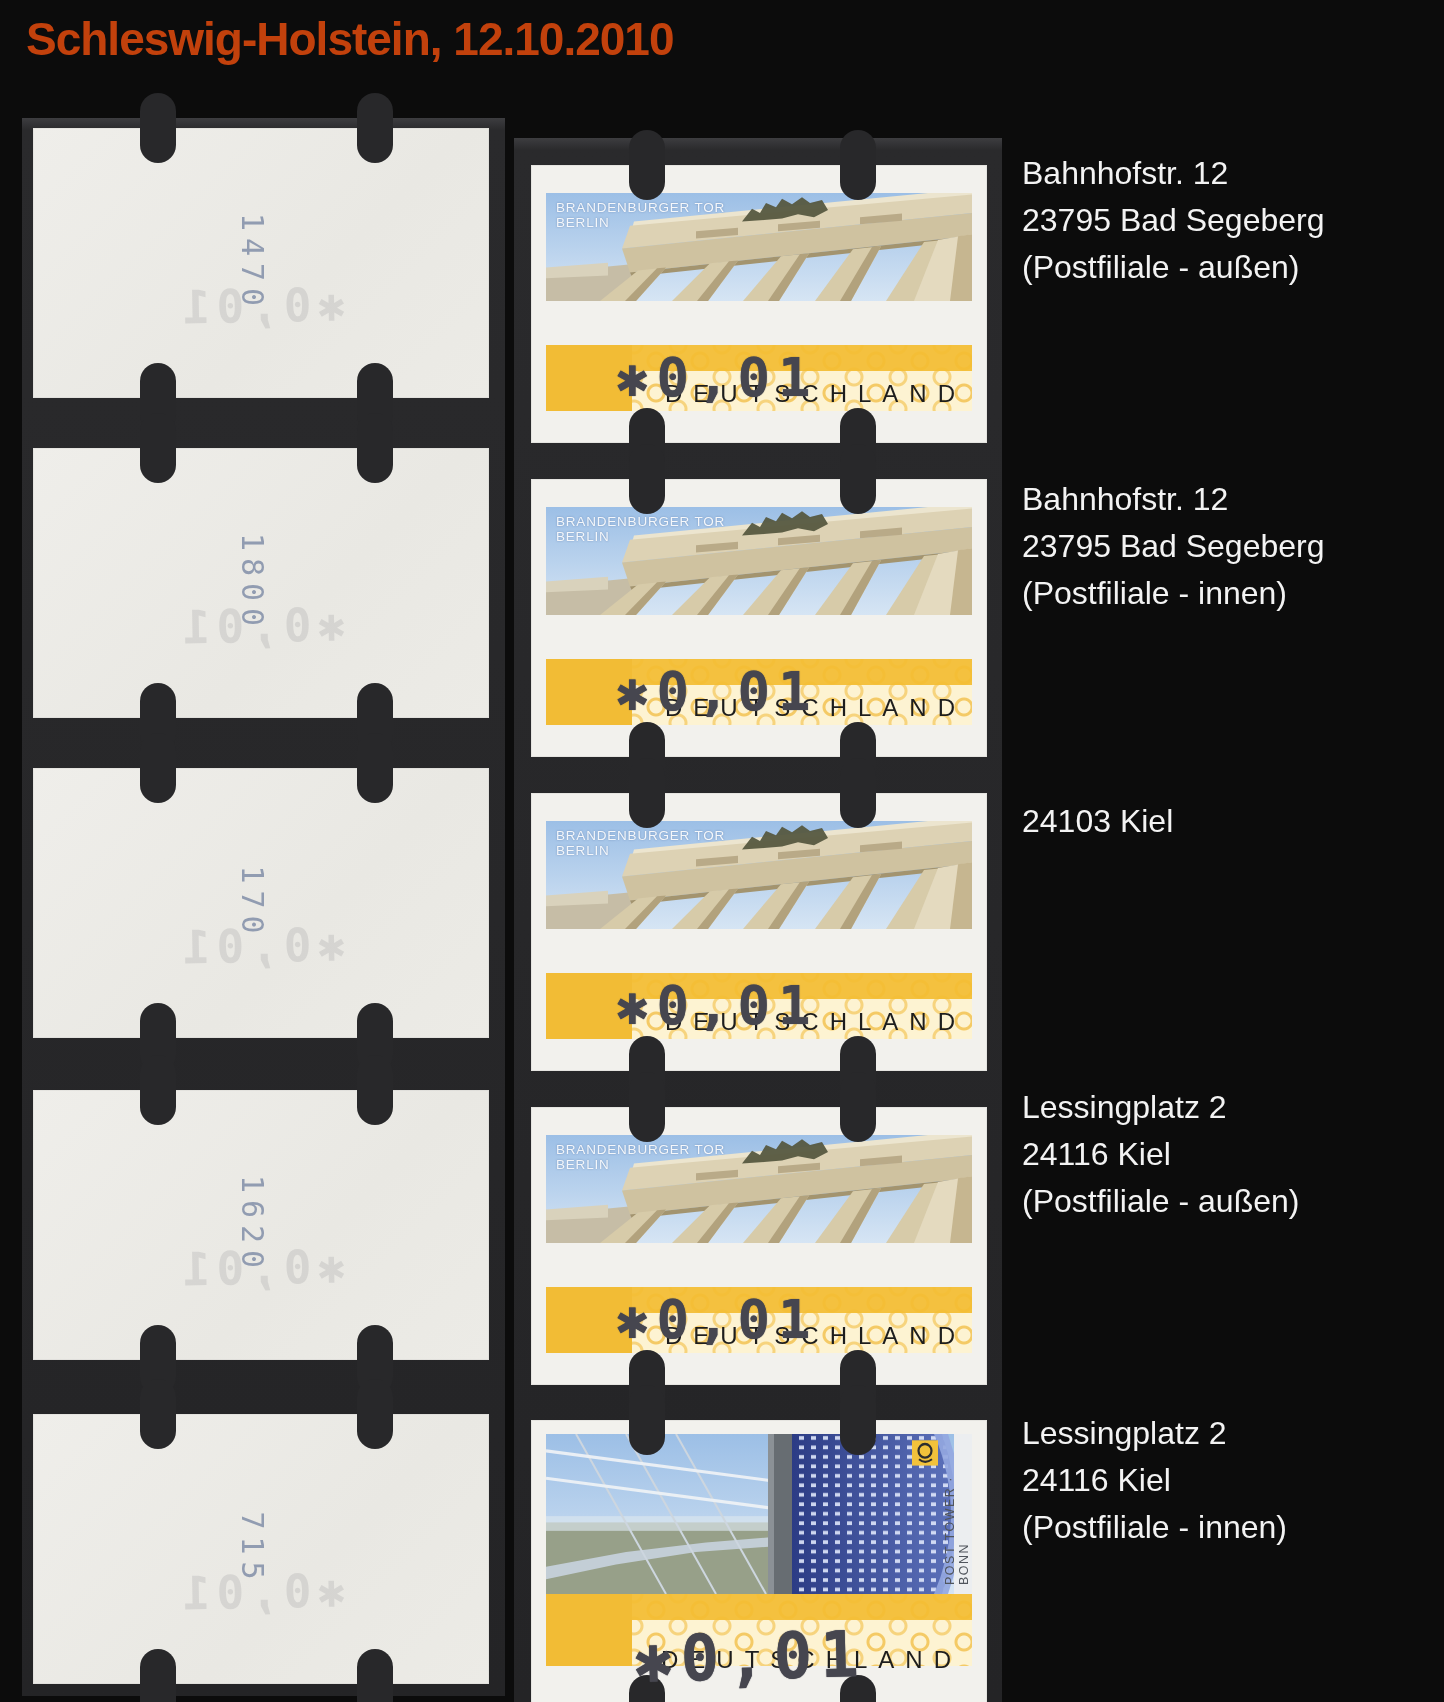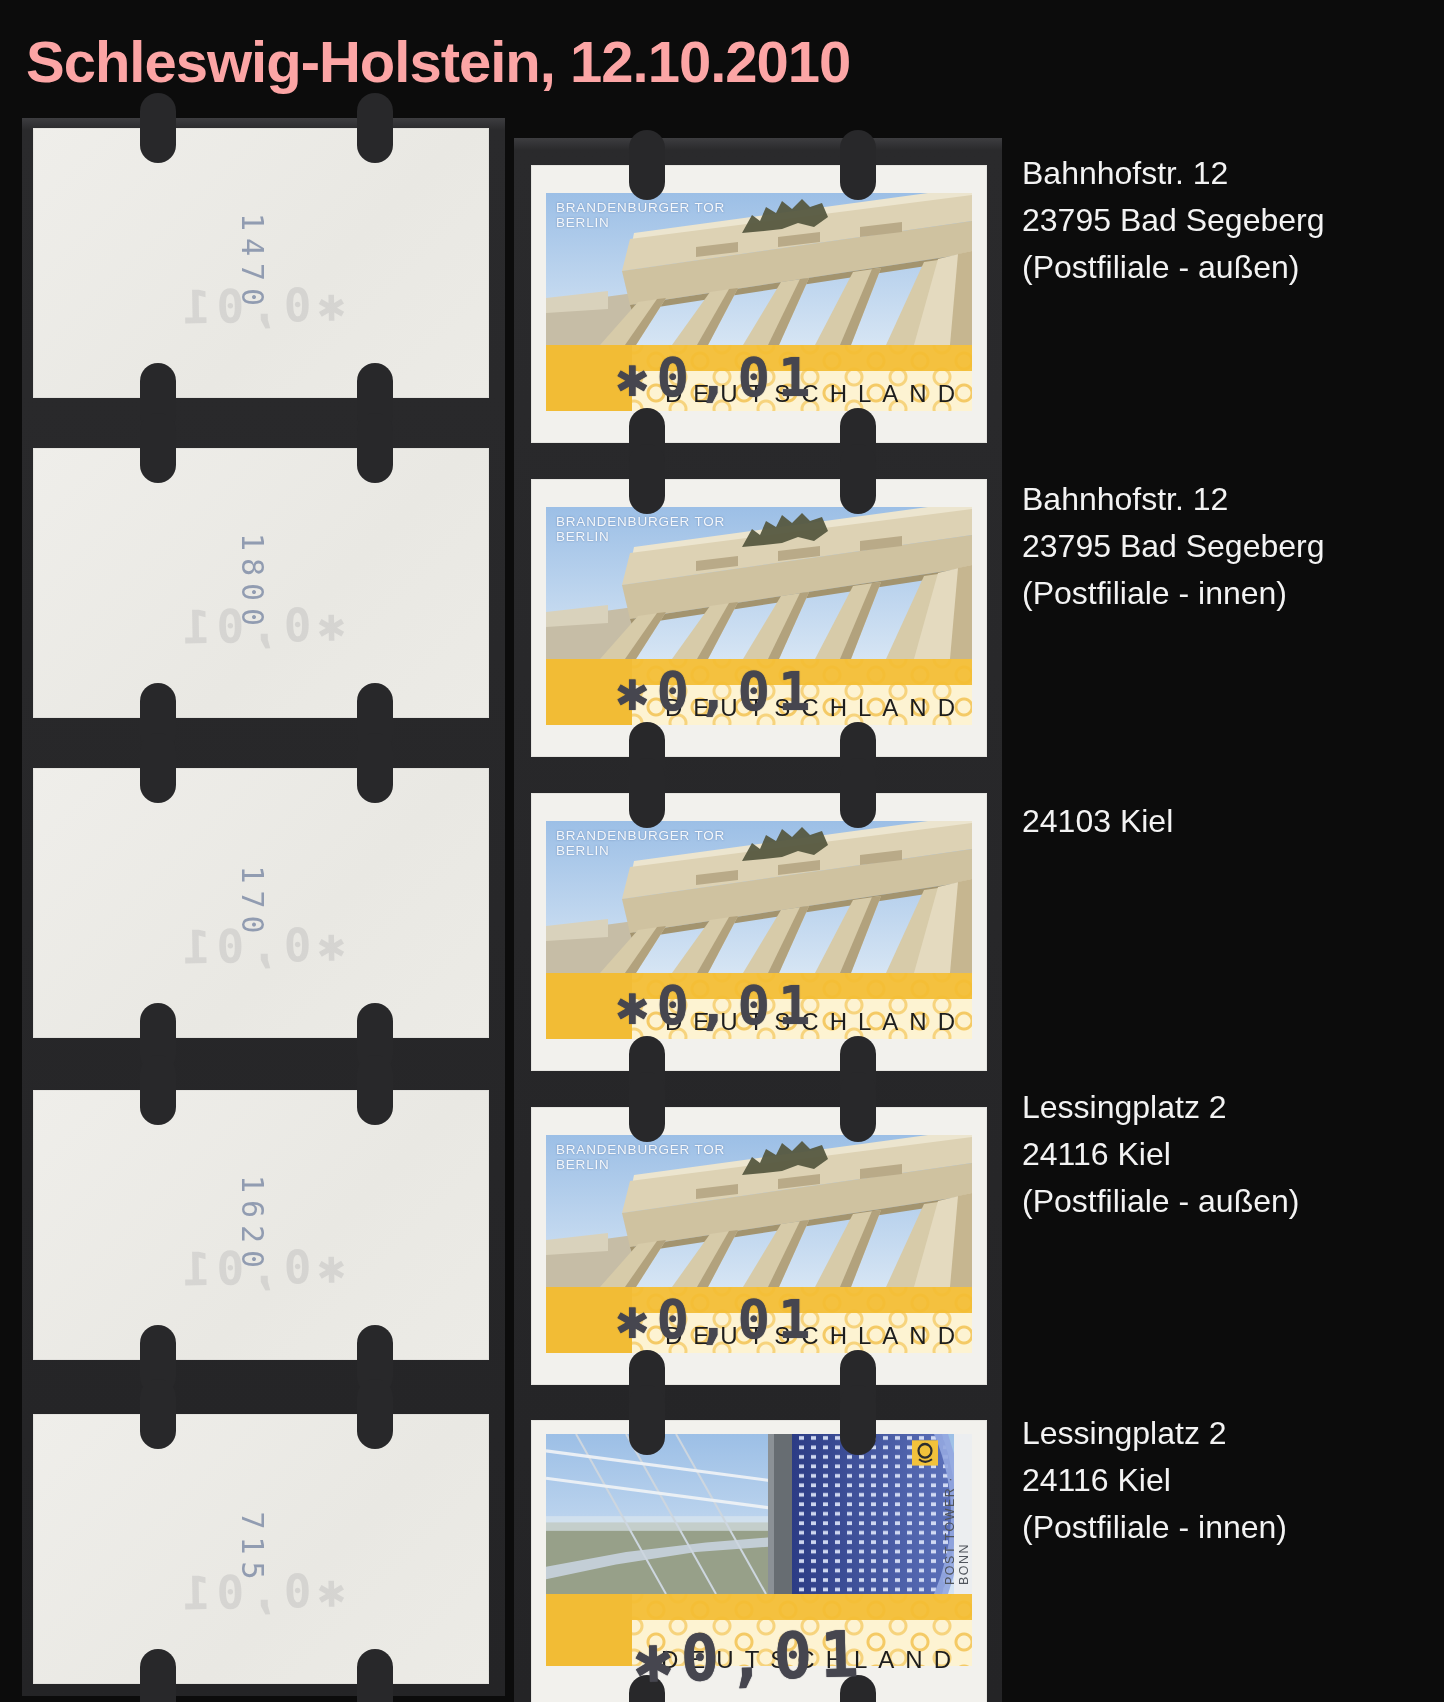--- a/index.html
+++ b/index.html
@@ -3,22 +3,22 @@
 <meta charset="utf-8">
 <style>
   html,body{margin:0;padding:0;background:#000;}
   .canvas{
     position:relative;width:1444px;height:1702px;overflow:hidden;
     background:#0c0c0c;
     font-family:"Liberation Sans",sans-serif;
   }
   
   .page-title{
-    position:absolute;left:26px;top:28px;
-    color:#fca5a5;font-size:58px;font-weight:bold;letter-spacing:-1px;
+    position:absolute;left:26px;top:12px;
+    color:#c2410c;font-size:46px;font-weight:bold;letter-spacing:-1px;
     white-space:nowrap;
   }
   
   .strip{
     position:absolute;
     background:linear-gradient(#3d3d40 0px,#2a2a2c 12px,#242426 100%);
   }
   .strip.left{left:22px;top:118px;width:483px;height:1578px;}
   .strip.mid {left:514px;top:138px;width:488px;height:1564px;}
   
@@ -52,21 +52,21 @@
   }
   
   .front{
     left:531px;width:456px;height:278px;
     background:#f2f1ed;
     box-shadow:inset 0 0 0 1px rgba(0,0,0,.05);
   }
   .front.r5{height:290px;}
   .front .notch.a{left:98px;} .front .notch.b{left:309px;}
   .photo{
-    position:absolute;left:15px;right:15px;top:28px;height:152px;
+    position:absolute;left:15px;right:15px;top:28px;height:108px;
     overflow:hidden;background:#a9c6e8;
   }
   .front.r5 .photo{top:14px;height:160px;}
   .photo svg{position:absolute;left:0;top:0;width:100%;height:100%;}
   .motif{
     position:absolute;left:10px;top:7px;
     color:#f4f7fb;font-size:13.5px;line-height:15px;letter-spacing:.8px;
     text-shadow:0 0 2px rgba(60,90,140,.5);
   }
   .side-text{

